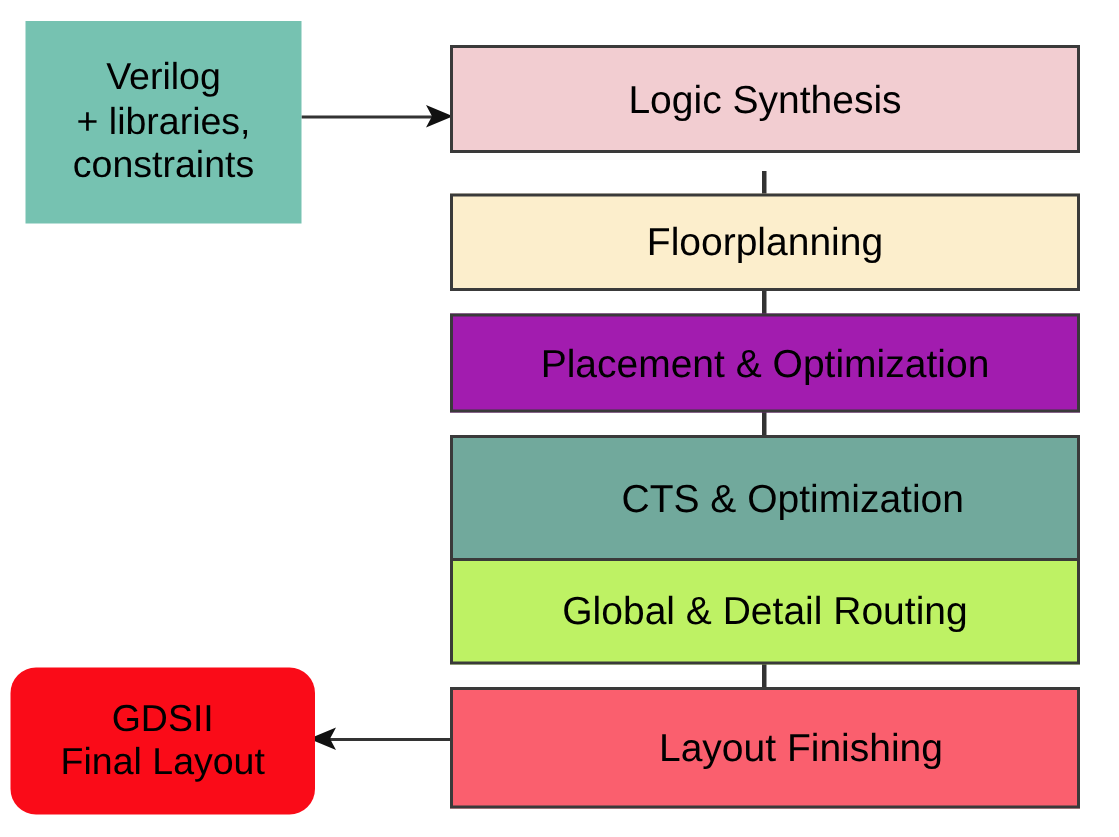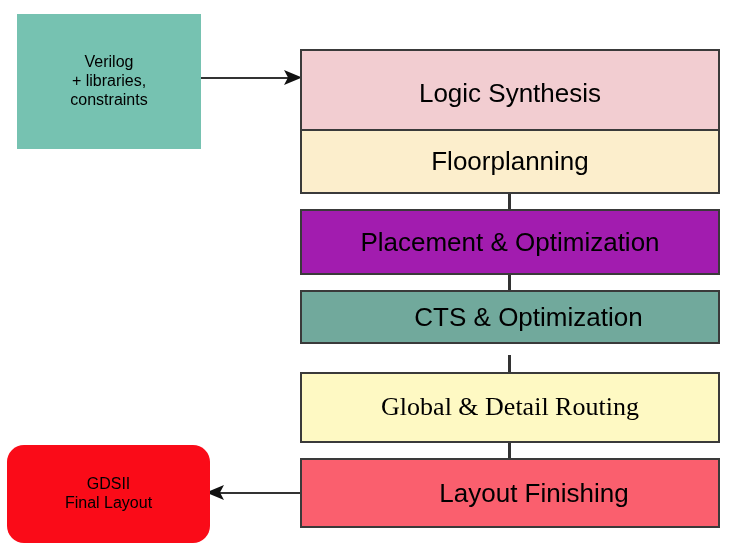--- a/index.html
+++ b/index.html
@@ -34,21 +34,21 @@
   
   .stage {
     border: 2px solid #3a3a3a;
     font-size: 26px;
     left: 300px;
     width: 420px;
   }
   
   .terminal {
     border: 0;
-    font-size: 16px;
+    font-size: 25px;
   }
   
   .link {
     position: absolute;
     background: #333333;
     z-index: 1;
   }
   .link-v {
     width: 3px;
     left: 508px;
@@ -80,28 +80,28 @@
 
   <div class="link link-h" style="left:218px; top:492px; width:82px;"></div>
   <svg class="arrowhead" style="left:205px; top:483px;" width="20" height="20" viewBox="0 0 20 20">
     <path d="M19 2 L1 9.5 L19 17 L15 9.5 Z" fill="#111111"></path>
   </svg>
 
   <div class="node terminal" style="left:17px; top:14px; width:184px; height:135px; background:#76C2B1;">Verilog
 + libraries,
 constraints</div>
 
-  <div class="node stage" style="top:49px; height:88px; background:#F2CDD1;">Logic Synthesis</div>
+  <div class="node stage" style="top:30px; height:72px; background:#F2CDD1;">Logic Synthesis</div>
 
   <div class="node stage" style="top:129px; height:65px; background:#FCEECC;text-align:right;">Floorplanning</div>
 
   <div class="node stage" style="top:209px; height:66px; background:#a21caf;">Placement &amp; Optimization</div>
 
-  <div class="node stage" style="top:290px; height:54px; background:#71A99C;padding-left:37px;">CTS &amp; Optimization</div>
+  <div class="node stage" style="top:290px; height:84px; background:#71A99C;padding-left:37px;">CTS &amp; Optimization</div>
 
-  <div class="node stage" style="top:372px; height:71px; background:#fef9c3;font-family:Liberation Serif, serif;">Global &amp; Detail Routing</div>
+  <div class="node stage" style="top:372px; height:71px; background:#bef264;">Global &amp; Detail Routing</div>
 
-  <div class="node stage" style="top:458px; height:70px; background:#FA5F6E;padding-left:48px;">Layout Finishing</div>
+  <div class="node stage" style="top:458px; height:81px; background:#FA5F6E;padding-left:48px;">Layout Finishing</div>
 
   <div class="node terminal" style="left:7px; top:445px; width:203px; height:98px; background:#FA0B18;border-radius:17px;">GDSII
 Final Layout</div>
 
 </div>
 
 </body></html>

